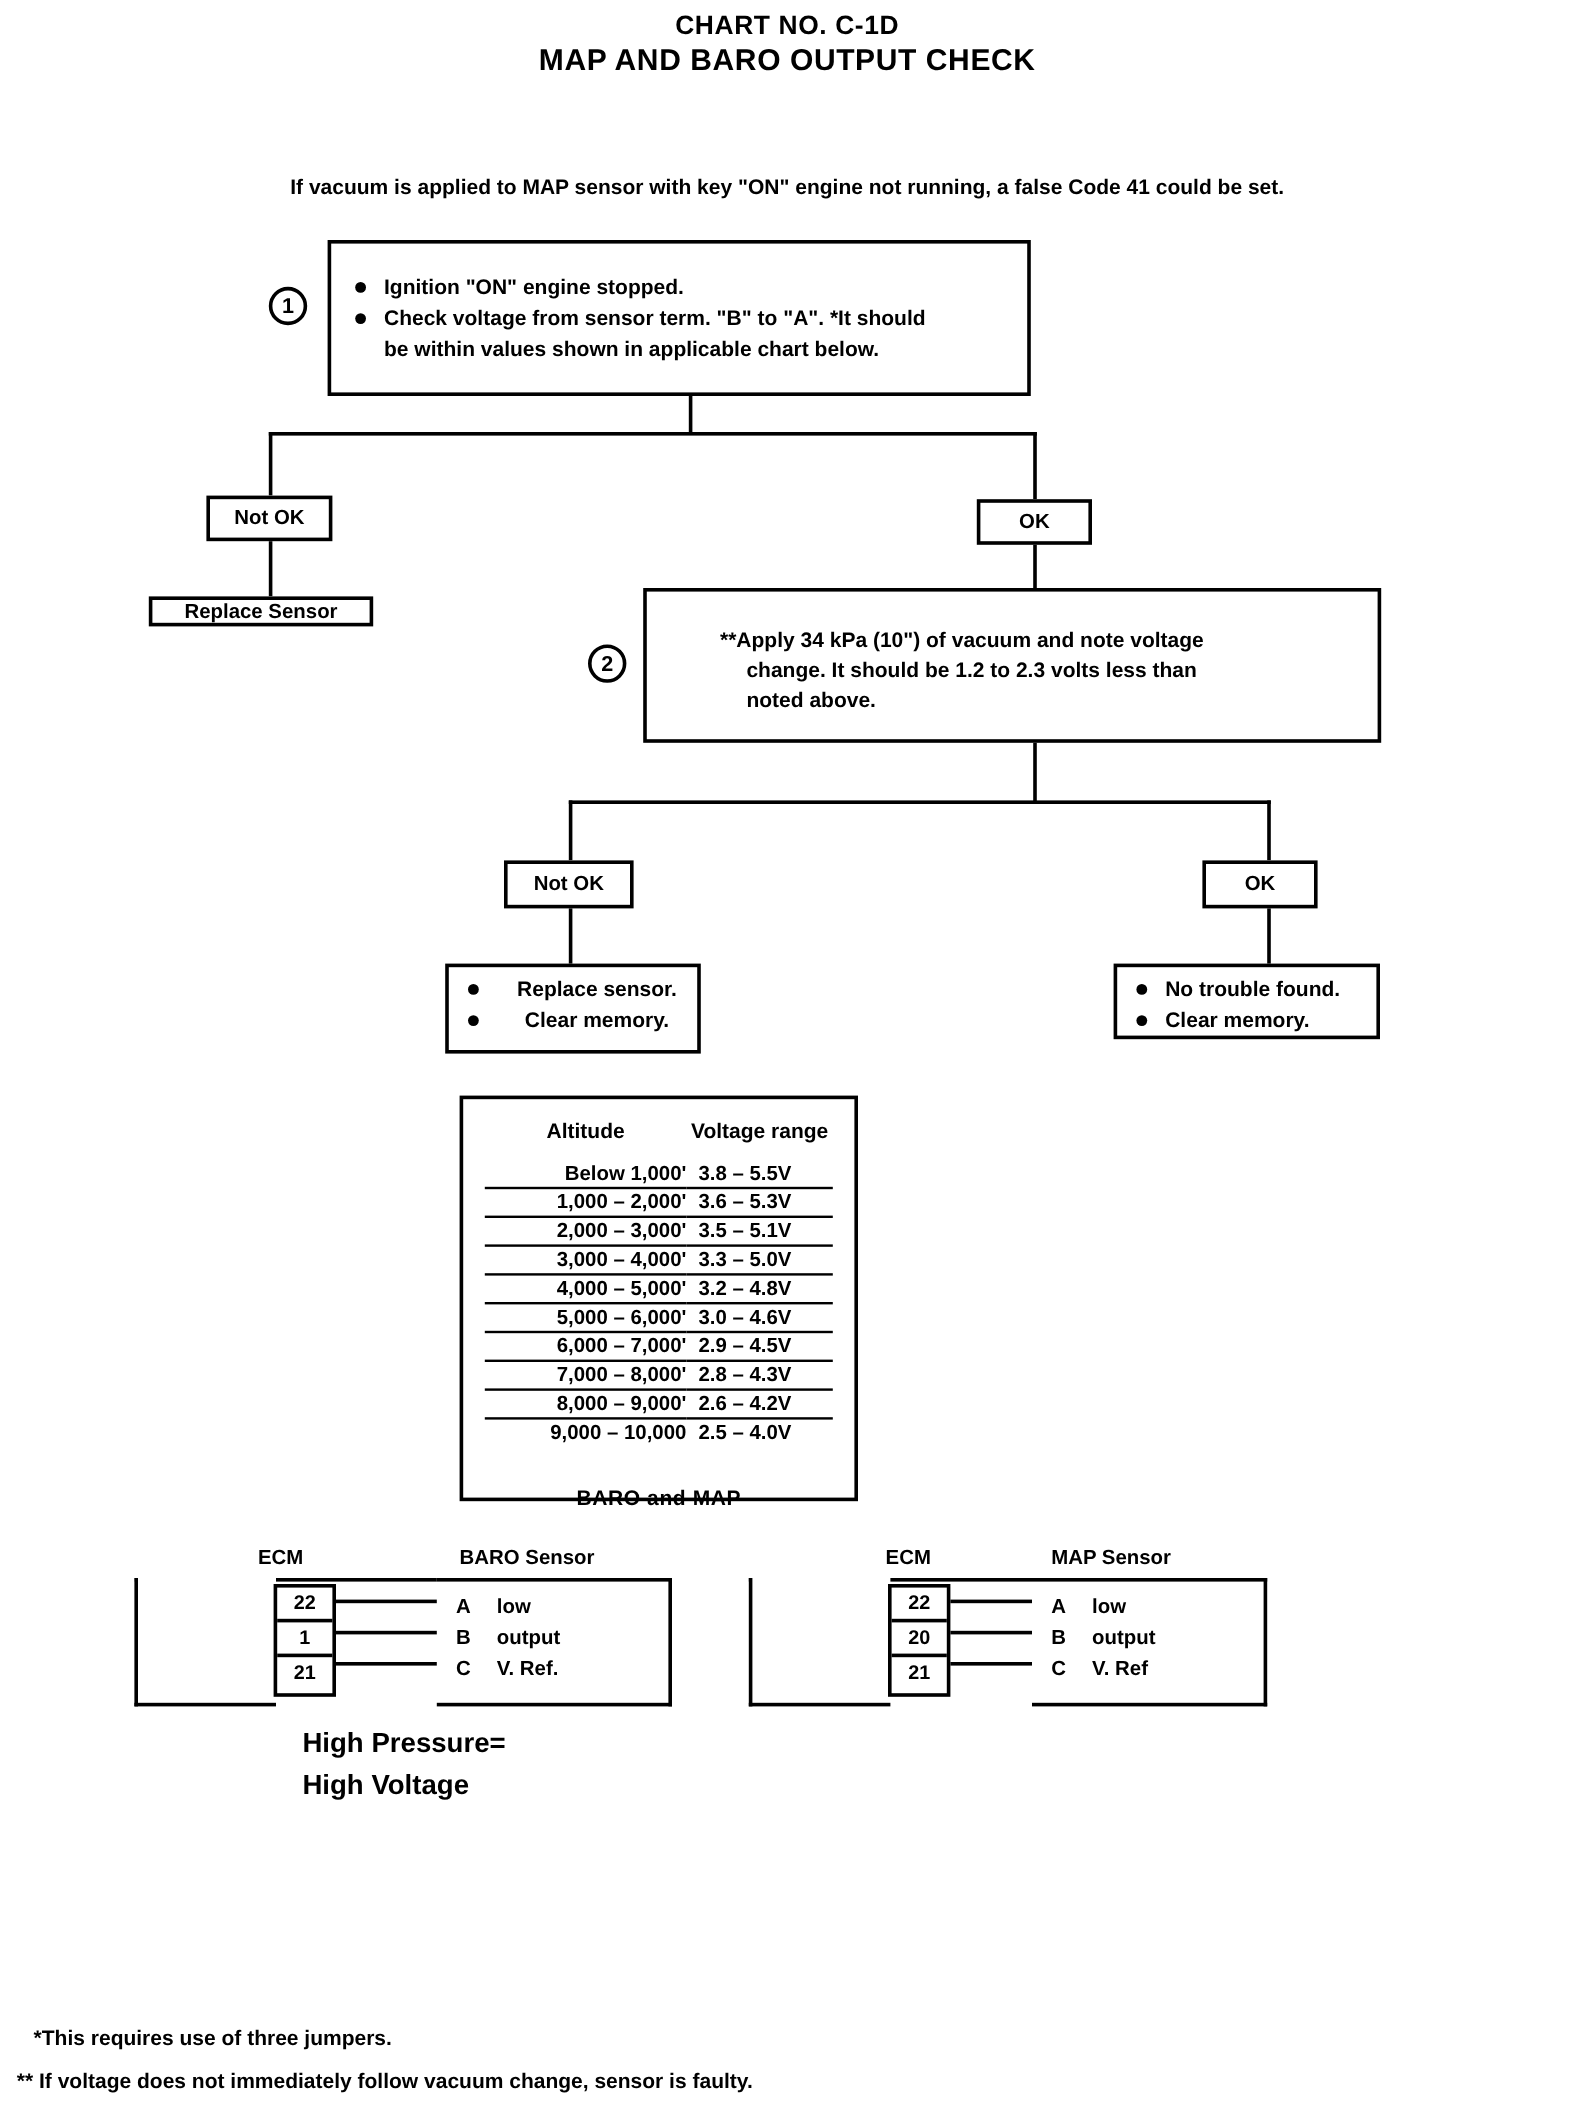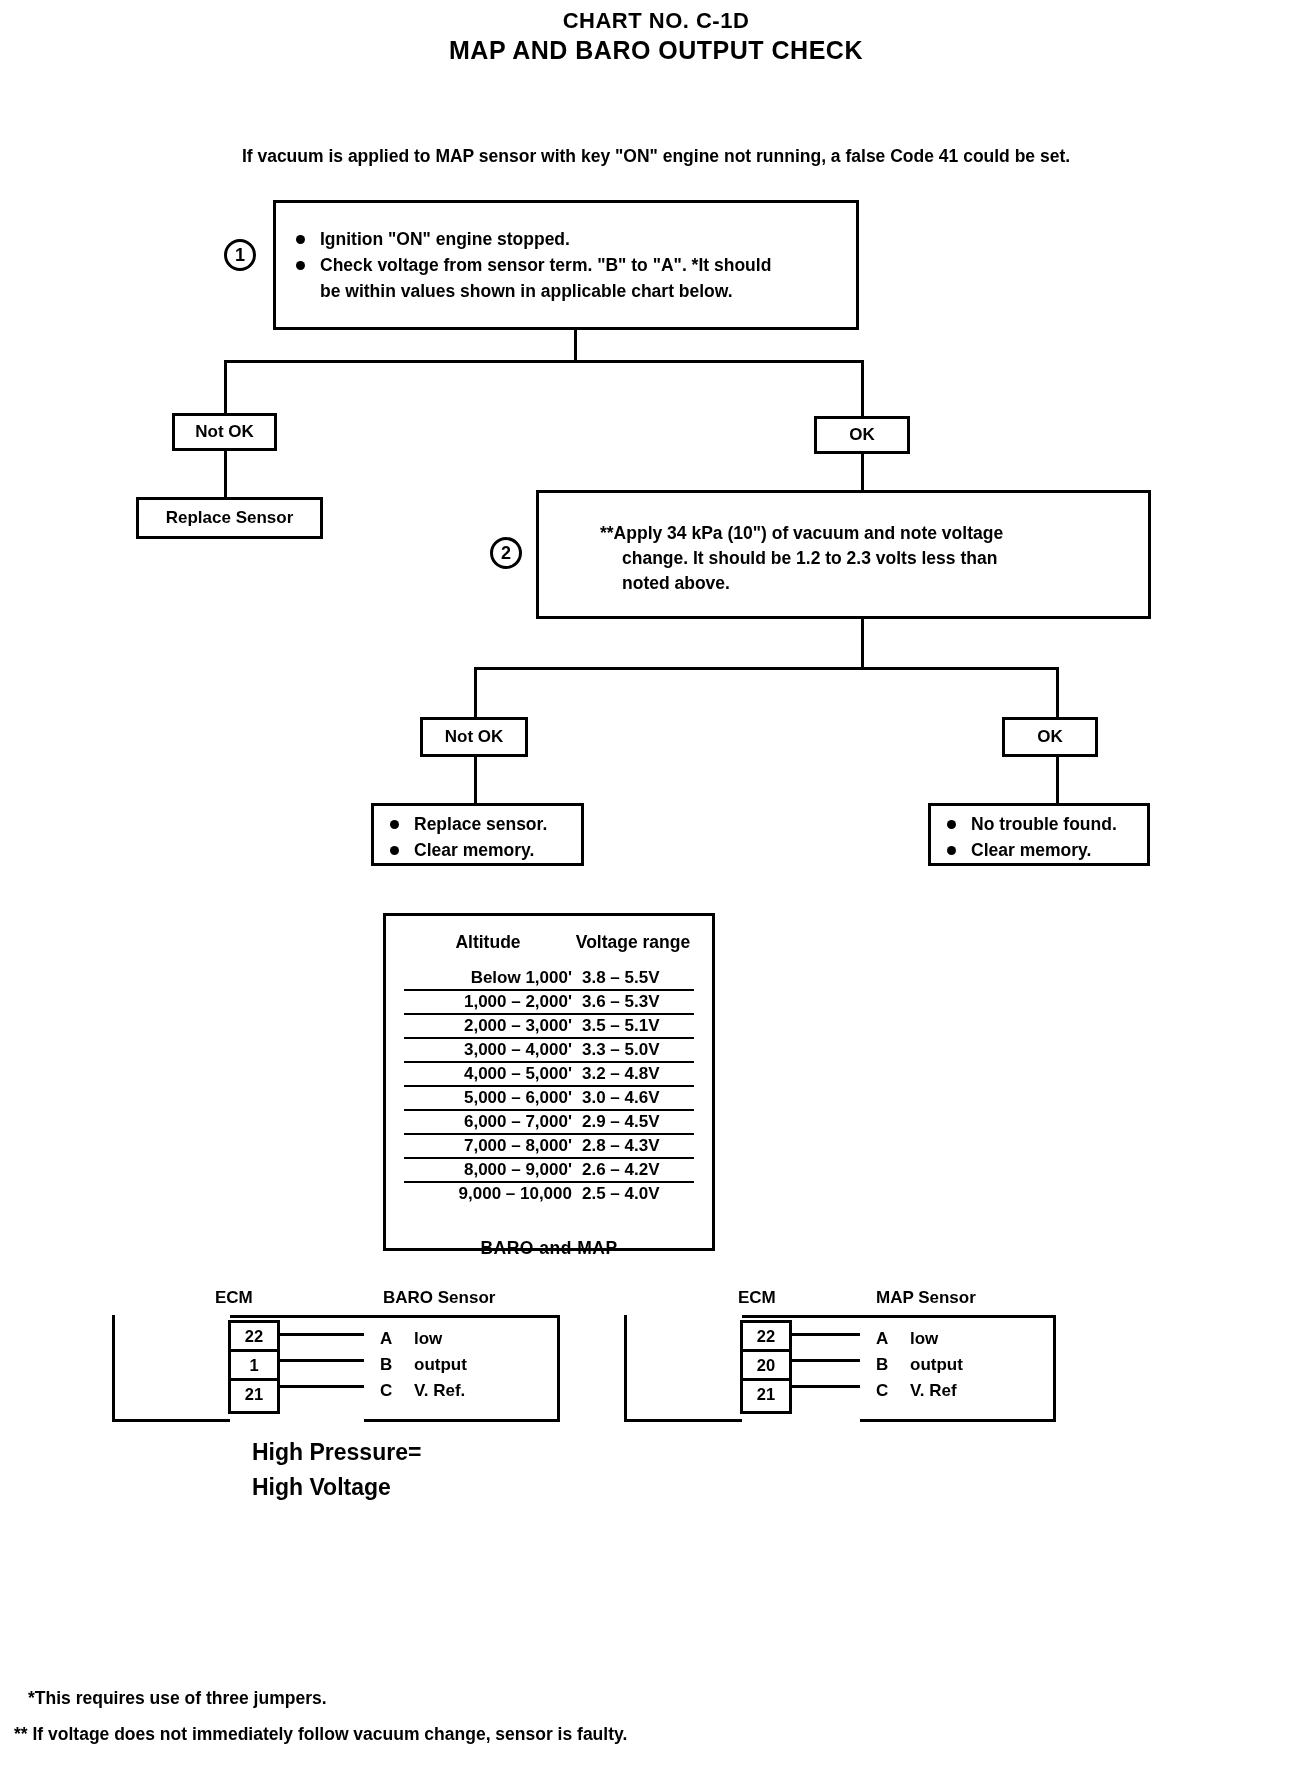--- a/index.html
+++ b/index.html
@@ -104,42 +104,42 @@
   </ul>
 </div>
 
 <div class="abs vline" style="left:574px;top:330px;height:32px;"></div>
 <div class="abs hline" style="left:224px;top:360px;width:640px;"></div>
 <div class="abs vline" style="left:224px;top:360px;height:53px;"></div>
 <div class="abs vline" style="left:861px;top:360px;height:56px;"></div>
 
 <div class="abs smallbox" style="left:172px;top:413px;width:105px;height:38px;">Not OK</div>
 <div class="abs vline" style="left:224px;top:451px;height:46px;"></div>
-<div class="abs smallbox" style="left:136px;top:497px;width:187px;height:42px;">Replace Sensor</div>
+<div class="abs smallbox" style="left:124px;top:497px;width:187px;height:25px;">Replace Sensor</div>
 
 <div class="abs smallbox" style="left:814px;top:416px;width:96px;height:38px;">OK</div>
 <div class="abs vline" style="left:861px;top:454px;height:36px;"></div>
 
 <div class="abs circle-num" style="left:490px;top:537px;">2</div>
 <div class="abs box" id="step2-box" style="left:536px;top:490px;width:615px;height:129px;">
   <div style="margin:28px 0 0 61px;">
     <div>**Apply 34 kPa (10") of vacuum and note voltage</div>
     <div style="padding-left:22px;">change. It should be 1.2 to 2.3 volts less than</div>
     <div style="padding-left:22px;">noted above.</div>
   </div>
 </div>
 
 <div class="abs vline" style="left:861px;top:619px;height:50px;"></div>
 <div class="abs hline" style="left:474px;top:667px;width:585px;"></div>
 <div class="abs vline" style="left:474px;top:667px;height:50px;"></div>
 <div class="abs vline" style="left:1056px;top:667px;height:50px;"></div>
 
 <div class="abs smallbox" style="left:420px;top:717px;width:108px;height:40px;">Not OK</div>
 <div class="abs vline" style="left:474px;top:757px;height:49px;"></div>
-<div class="abs box" style="left:371px;top:803px;width:213px;height:63px;">
+<div class="abs box" style="left:371px;top:803px;width:213px;height:75px;text-align:center;">
   <ul class="bullet-list" style="margin:6px 0 0 12px;">
     <li>Replace sensor.</li>
     <li>Clear memory.</li>
   </ul>
 </div>
 
 <div class="abs smallbox" style="left:1002px;top:717px;width:96px;height:40px;">OK</div>
 <div class="abs vline" style="left:1056px;top:757px;height:49px;"></div>
 <div class="abs box" style="left:928px;top:803px;width:222px;height:63px;">
   <ul class="bullet-list" style="margin:6px 0 0 12px;">

